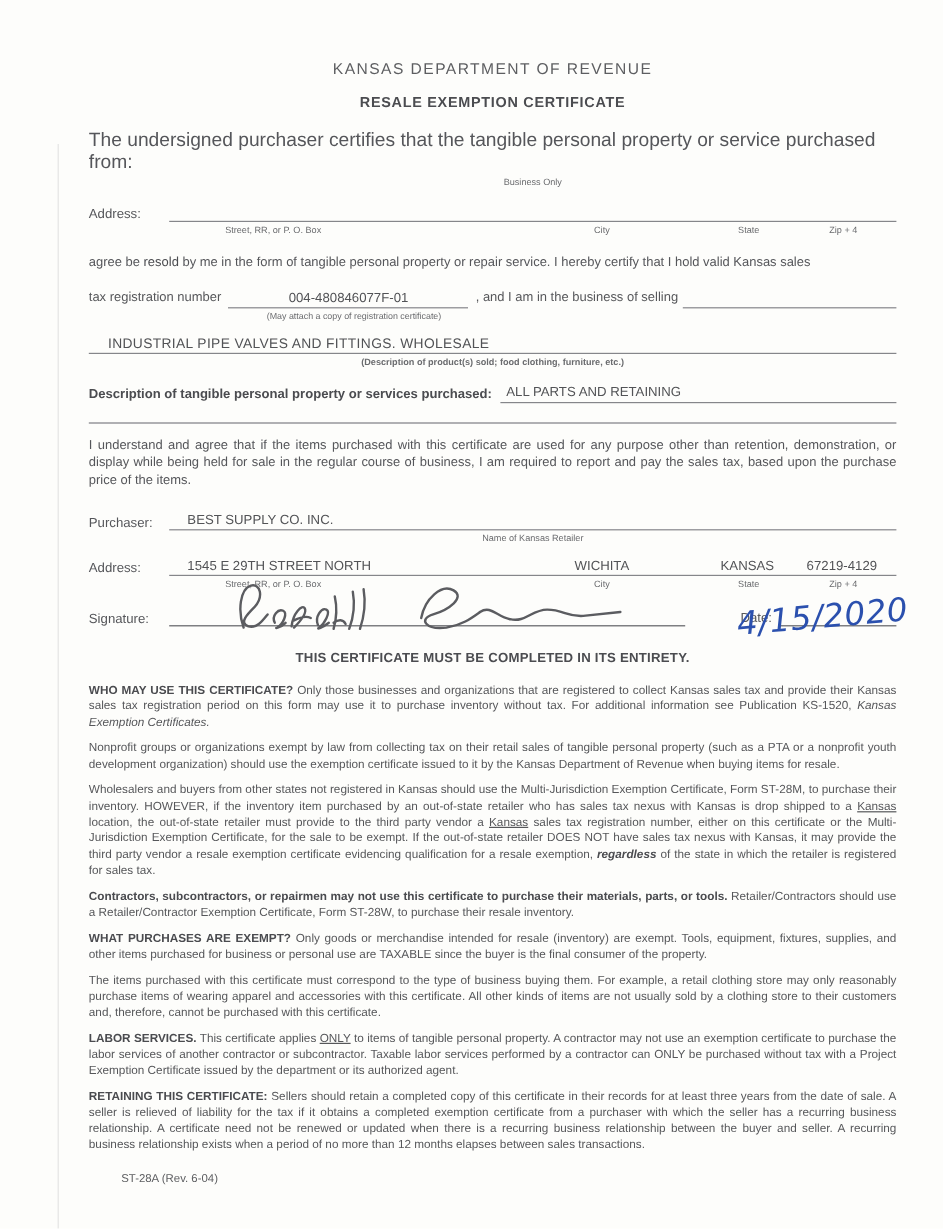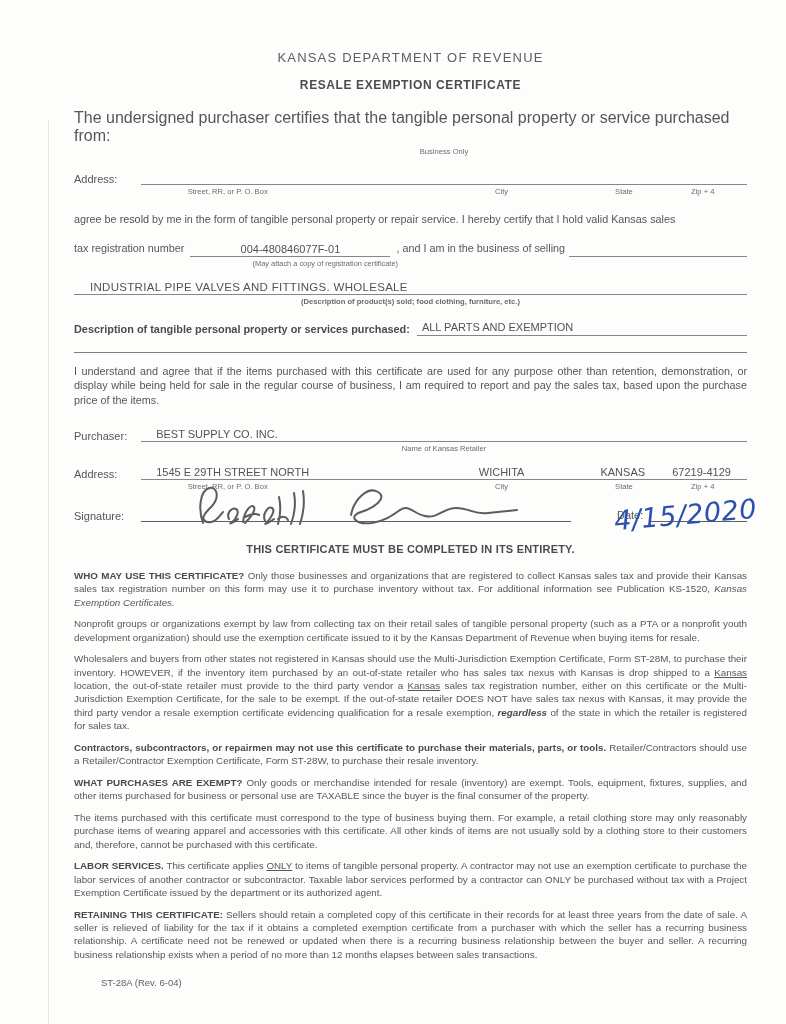--- a/index.html
+++ b/index.html
@@ -35,21 +35,21 @@
   .sub-row span{position:absolute;transform:translateX(-50%);white-space:nowrap;top:2px;}
   .center-sub{text-align:center;font-size:7.6px;color:#6a6b6e;margin-top:2px;font-weight:bold;}
   .para{font-size:10.8px;line-height:14.5px;text-align:justify;color:#55565a;}
   .b{font-weight:normal;color:#4b4c50;}
   .reg-row{display:flex;align-items:center;margin-top:14px;font-size:10.8px;}
   .reg-label{white-space:nowrap;padding-bottom:1px;}
   .reg-field1{width:200px;position:relative;border-bottom:1px solid #85868a;height:15px;margin-left:6px;}
   .reg-field1 .val{position:absolute;bottom:1px;left:50%;transform:translateX(-50%);font-size:11px;white-space:nowrap;color:#525356;}
   .reg-cont{white-space:nowrap;padding:0 4px 1px 6px;}
   .reg-field2{flex:1;border-bottom:1px solid #85868a;height:15px;}
-  .reg-note{font-size:7.4px;color:#6a6b6e;margin-left:118px;width:206px;text-align:right;margin-top:2px;}
+  .reg-note{font-size:7.4px;color:#6a6b6e;margin-left:118px;width:206px;text-align:center;margin-top:2px;}
   .biz-line{position:relative;border-bottom:1px solid #85868a;height:17px;margin-top:9px;}
   .biz-line .val{position:absolute;bottom:1px;left:16px;font-size:11.5px;letter-spacing:0.3px;color:#525356;white-space:nowrap;}
   .desc-row{display:flex;align-items:flex-end;margin-top:13px;}
   .desc-label{font-size:10.9px;font-weight:bold;color:#4b4c50;white-space:nowrap;padding-bottom:1px;}
   .desc-field{flex:1;position:relative;border-bottom:1px solid #85868a;height:16px;margin-left:7px;}
   .desc-field .val{position:absolute;bottom:2px;left:5px;font-size:11px;color:#525356;white-space:nowrap;}
   .hr{border-bottom:1.4px solid #7e7f83;margin-top:16px;}
   .agreement{margin-top:11px;}
   .sig-row{display:flex;align-items:flex-end;margin-top:12px;}
   .sig-line{flex:0 0 430px;position:relative;border-bottom:1.4px solid #5f6064;height:18px;}
@@ -113,21 +113,21 @@
   <div class="reg-note">(May attach a copy of registration certificate)</div>
 
   <div class="biz-line">
     <span class="val">INDUSTRIAL PIPE VALVES AND FITTINGS. WHOLESALE</span>
   </div>
   <div class="center-sub">(Description of product(s) sold; food clothing, furniture, etc.)</div>
 
   <div class="desc-row">
     <span class="desc-label">Description of tangible personal property or services purchased:</span>
     <div class="desc-field">
-      <span class="val">ALL PARTS AND EXEMPTION</span>
+      <span class="val">ALL PARTS AND RETAINING</span>
     </div>
   </div>
 
   <div class="hr"></div>
 
   <p class="para agreement">I understand and agree that if the items purchased with this certificate are used for any purpose other than retention, demonstration, or display while being held for sale in the regular course of business, I am required to report and pay the sales tax, based upon the purchase price of the items.</p>
 
   <div class="row" style="margin-top:18px;">
     <span class="lab">Purchaser:</span>
     <div class="linebox">
@@ -173,21 +173,21 @@
     </div>
     <span class="date-label">Date:</span>
     <div class="date-line">
       <span class="date-ink">4/15/2020</span>
     </div>
   </div>
 
   <div class="entirety">THIS CERTIFICATE MUST BE COMPLETED IN ITS ENTIRETY.</div>
 
   <div class="notices">
-    <p><span class="lead">WHO MAY USE THIS CERTIFICATE?</span><span> Only those businesses and organizations that are registered to collect Kansas sales tax and provide their Kansas sales tax registration number on this form may use it to purchase inventory without tax. For additional information see Publication KS-1520, </span><span class="it">Kansas Exemption Certificates.</span></p>
+    <p><span class="lead">WHO MAY USE THIS CERTIFICATE?</span><span> Only those businesses and organizations that are registered to collect Kansas sales tax and provide their Kansas sales tax registration period on this form may use it to purchase inventory without tax. For additional information see Publication KS-1520, </span><span class="it">Kansas Exemption Certificates.</span></p>
 
     <p>Nonprofit groups or organizations exempt by law from collecting tax on their retail sales of tangible personal property (such as a PTA or a nonprofit youth development organization) should use the exemption certificate issued to it by the Kansas Department of Revenue when buying items for resale.</p>
 
     <p><span>Wholesalers and buyers from other states not registered in Kansas should use the Multi-Jurisdiction Exemption Certificate, Form ST-28M, to purchase their inventory. HOWEVER, if the inventory item purchased by an out-of-state retailer who has sales tax nexus with Kansas is drop shipped to a </span><span class="u">Kansas</span><span> location, the out-of-state retailer must provide to the third party vendor a </span><span class="u">Kansas</span><span> sales tax registration number, either on this certificate or the Multi-Jurisdiction Exemption Certificate, for the sale to be exempt. If the out-of-state retailer DOES NOT have sales tax nexus with Kansas, it may provide the third party vendor a resale exemption certificate evidencing qualification for a resale exemption, </span><span class="bi">regardless</span><span> of the state in which the retailer is registered for sales tax.</span></p>
 
     <p><span class="lead">Contractors, subcontractors, or repairmen may not use this certificate to purchase their materials, parts, or tools.</span><span> Retailer/Contractors should use a Retailer/Contractor Exemption Certificate, Form ST-28W, to purchase their resale inventory.</span></p>
 
     <p><span class="lead">WHAT PURCHASES ARE EXEMPT?</span><span> Only goods or merchandise intended for resale (inventory) are exempt. Tools, equipment, fixtures, supplies, and other items purchased for business or personal use are TAXABLE since the buyer is the final consumer of the property.</span></p>
 
     <p>The items purchased with this certificate must correspond to the type of business buying them. For example, a retail clothing store may only reasonably purchase items of wearing apparel and accessories with this certificate. All other kinds of items are not usually sold by a clothing store to their customers and, therefore, cannot be purchased with this certificate.</p>

